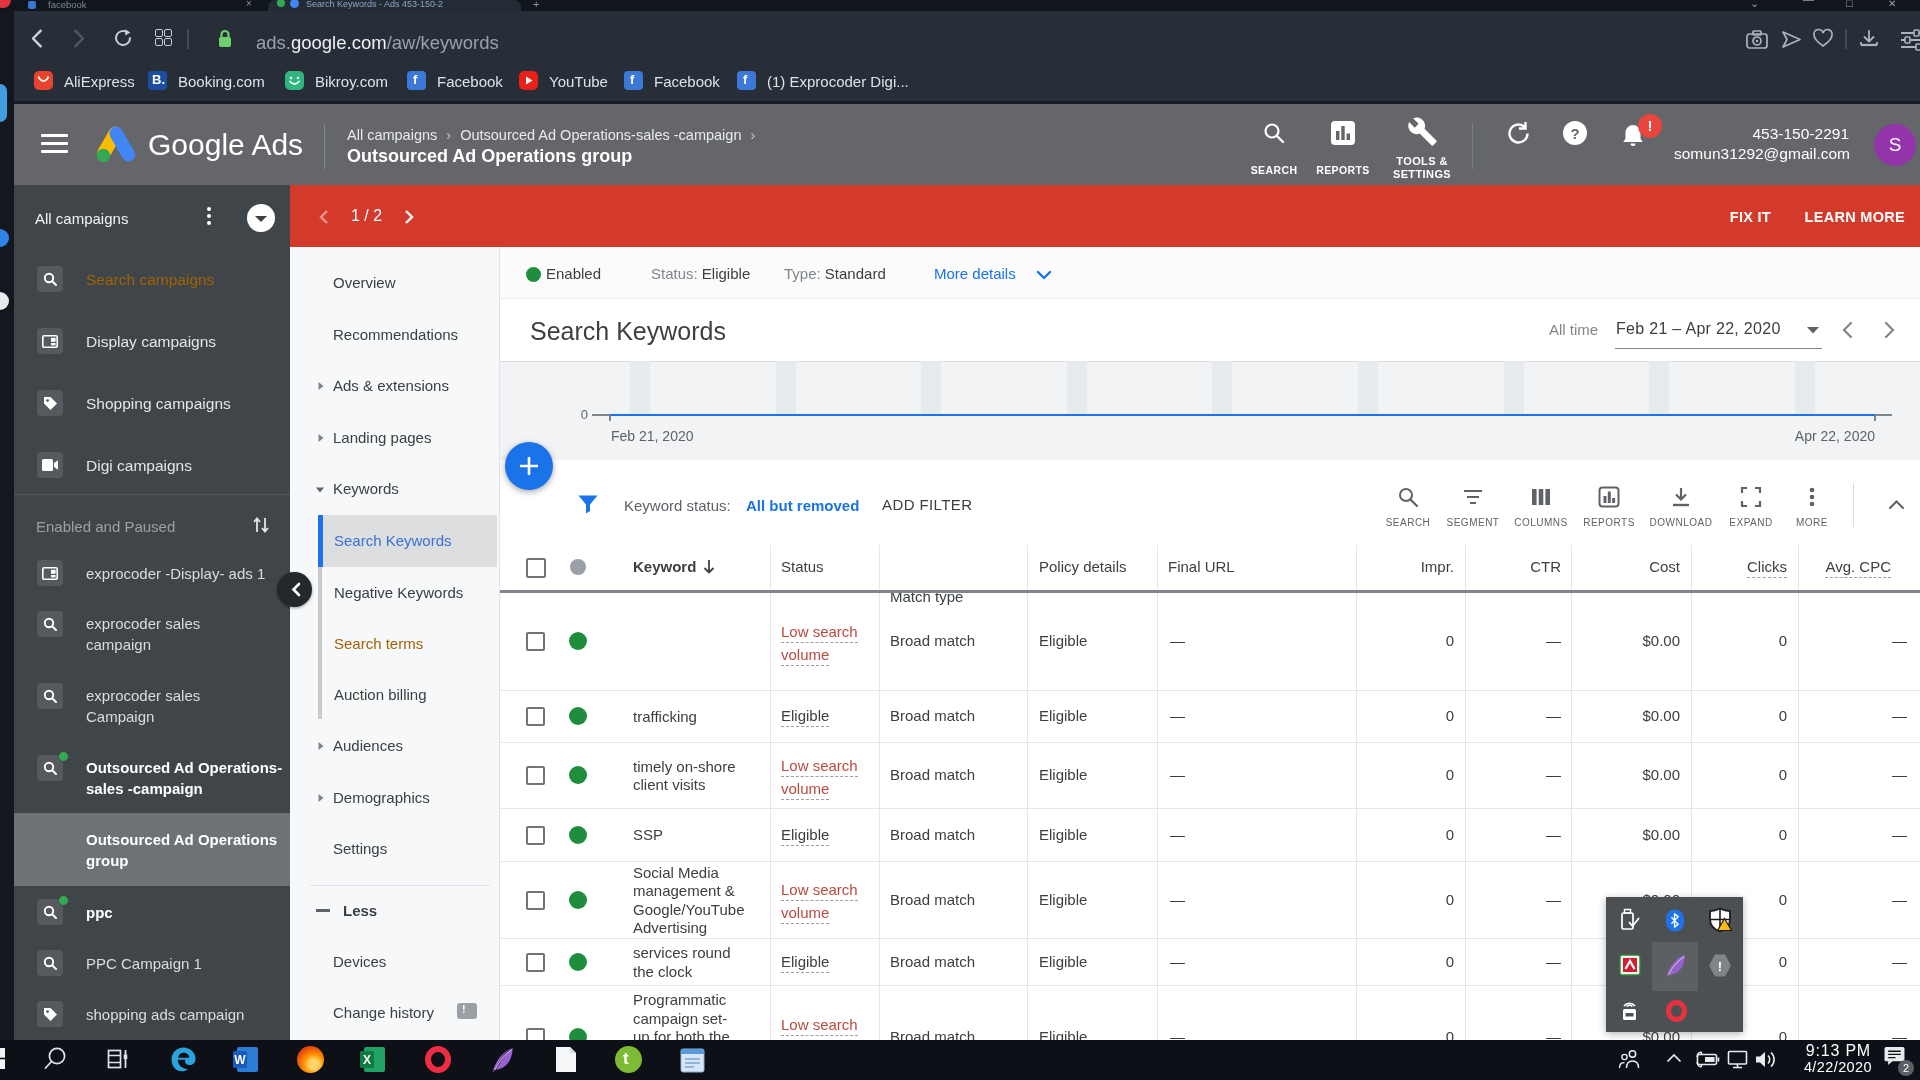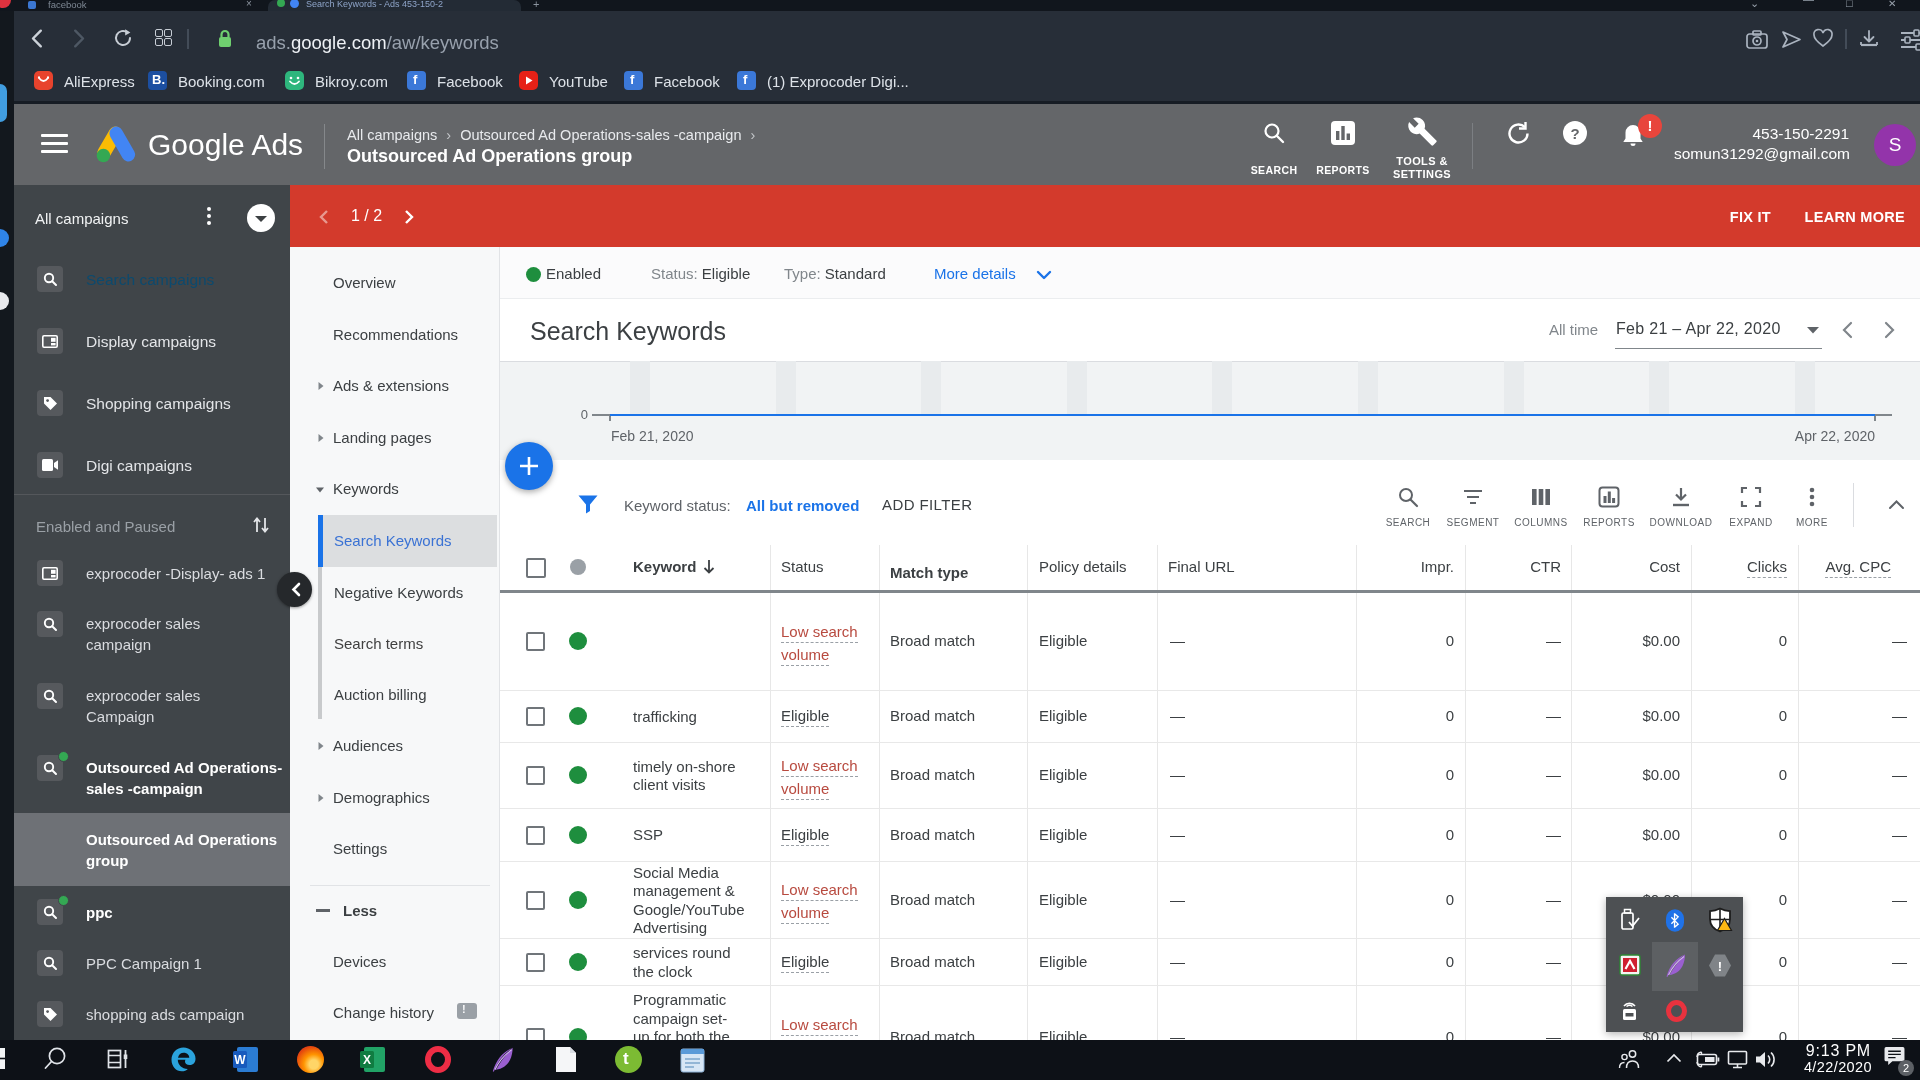--- a/index.html
+++ b/index.html
@@ -171,21 +171,21 @@
 <div class="ab" style="left:207px;top:221px;width:4px;height:4px;background:#fff;border-radius:50%;"></div>
 <div class="ab" style="left:247px;top:204px;width:28px;height:28px;background:#fff;border-radius:50%;"></div>
 <svg style="left:254px;top:215px" width="14" height="8" viewBox="0 0 14 8">
       <path d="M1 1 L7 7 L13 1 Z" fill="#3c4043"></path>
     </svg>
 <div class="ab" style="left:37px;top:266px;width:26px;height:26px;background:#56595d;border-radius:4px;"></div>
 <svg style="left:43px;top:272px" width="14" height="14" viewBox="0 0 14 14">
       <circle cx="6" cy="6" r="4.2" stroke="#fff" stroke-width="1.9" fill="none"></circle>
       <path d="M9.2 9.2 L13 13" stroke="#fff" stroke-width="2" stroke-linecap="round"></path>
     </svg>
-<div class="t" style="left:86px;top:271px;font-size:15.5px;color:#0c4a6e;font-weight:400;">Search campaigns</div>
+<div class="t" style="left:86px;top:271px;font-size:15.5px;color:#a16207;font-weight:400;">Search campaigns</div>
 <div class="ab" style="left:37px;top:328px;width:26px;height:26px;background:#56595d;border-radius:4px;"></div>
 <svg style="left:42px;top:334.5px" width="16" height="13" viewBox="0 0 16 13">
       <rect x="0.8" y="0.8" width="14.4" height="11.4" rx="1.2" stroke="#fff" stroke-width="1.6" fill="none"></rect>
       <rect x="9" y="2.8" width="4.6" height="4" fill="#fff"></rect>
       <rect x="9" y="8" width="4.6" height="2.4" fill="#fff"></rect>
     </svg>
 <div class="t" style="left:86px;top:333px;font-size:15.5px;color:#e3e5e8;font-weight:400;">Display campaigns</div>
 <div class="ab" style="left:37px;top:390px;width:26px;height:26px;background:#56595d;border-radius:4px;"></div>
 <svg style="left:42.5px;top:395.5px" width="15" height="15" viewBox="0 0 15 15">
       <path d="M1 1 h6.5 L14 7.5 L7.5 14 L1 7.5 Z" fill="#fff"></path>
@@ -268,21 +268,21 @@
     </svg>
 <div class="t" style="left:333px;top:480px;font-size:15px;color:#3c4043;font-weight:400;">Keywords</div>
 <svg style="left:315px;top:486px" width="10" height="8" viewBox="0 0 10 8">
       <path d="M1 1.5 L5 6.5 L9 1.5 Z" fill="#5f6368"></path>
     </svg>
 <div class="ab" style="left:318px;top:515px;width:179px;height:52px;background:#dcdee0;"></div>
 <div class="ab" style="left:318px;top:515px;width:5px;height:52px;background:#1a73e8;"></div>
 <div class="t" style="left:334px;top:532px;font-size:15px;color:#3a72d4;font-weight:500;">Search Keywords</div>
 <div class="ab" style="left:318px;top:567px;width:4px;height:152px;background:#c8cacc;"></div>
 <div class="t" style="left:334px;top:584px;font-size:15px;color:#3c4043;font-weight:400;">Negative Keywords</div>
-<div class="t" style="left:334px;top:635px;font-size:15px;color:#404040;font-weight:400;">Search terms</div>
+<div class="t" style="left:334px;top:635px;font-size:15px;color:#a16207;font-weight:400;">Search terms</div>
 <div class="t" style="left:334px;top:686px;font-size:15px;color:#3c4043;font-weight:400;">Auction billing</div>
 <div class="t" style="left:333px;top:737px;font-size:15px;color:#3c4043;font-weight:400;">Audiences</div>
 <svg style="left:317px;top:741px" width="8" height="10" viewBox="0 0 8 10">
       <path d="M1.5 1 L6.5 5 L1.5 9 Z" fill="#80868b"></path>
     </svg>
 <div class="t" style="left:333px;top:789px;font-size:15px;color:#3c4043;font-weight:400;">Demographics</div>
 <svg style="left:317px;top:793px" width="8" height="10" viewBox="0 0 8 10">
       <path d="M1.5 1 L6.5 5 L1.5 9 Z" fill="#80868b"></path>
     </svg>
 <div class="t" style="left:333px;top:840px;font-size:15px;color:#3c4043;font-weight:400;">Settings</div>
@@ -397,21 +397,21 @@
 <div class="ab" style="left:1571px;top:545px;width:1px;height:495px;background:#e7e7e7;"></div>
 <div class="ab" style="left:1691px;top:545px;width:1px;height:495px;background:#e7e7e7;"></div>
 <div class="ab" style="left:1798px;top:545px;width:1px;height:495px;background:#e7e7e7;"></div>
 <div class="ab" style="left:526px;top:558px;width:16px;height:16px;border:2px solid #70757a;border-radius:2px;"></div>
 <div class="ab" style="left:570px;top:559px;width:16px;height:16px;background:#9aa0a6;border-radius:50%;"></div>
 <div class="t" style="left:633px;top:558px;font-size:15px;color:#3c4043;font-weight:700;">Keyword</div>
 <svg style="left:702px;top:559px" width="14" height="15" viewBox="0 0 14 15">
       <path d="M7 1 V13 M2.5 9 L7 13.5 L11.5 9" stroke="#3c4043" stroke-width="1.8" fill="none"></path>
     </svg>
 <div class="t" style="left:781px;top:558px;font-size:15px;color:#3c4043;font-weight:500;">Status</div>
-<div class="t" style="left:890px;top:558px;font-size:15px;color:#3c4043;font-weight:700;margin-top:6px;">Match type</div>
+<div class="t" style="left:890px;top:582px;font-size:15px;color:#3c4043;font-weight:400;margin-top:6px;">Match type</div>
 <div class="t" style="left:1039px;top:558px;font-size:15px;color:#3c4043;font-weight:500;">Policy details</div>
 <div class="t" style="left:1168px;top:558px;font-size:15px;color:#3c4043;font-weight:500;">Final URL</div>
 <div class="t" style="right:466px;top:558px;font-size:15px;color:#3c4043;font-weight:500;">Impr.</div>
 <div class="t" style="right:359px;top:558px;font-size:15px;color:#3c4043;font-weight:500;">CTR</div>
 <div class="t" style="right:240px;top:558px;font-size:15px;color:#3c4043;font-weight:500;text-align:center;">Cost</div>
 <div class="t" style="right:133px;top:558px;"><span class="dash" style="font-size:15px;color:#3c4043;font-weight:500;">Clicks</span></div>
 <div class="t" style="right:29px;top:558px;"><span class="dash" style="font-size:15px;color:#3c4043;font-weight:500;">Avg. CPC</span></div>
 <div class="ab" style="left:500px;top:590px;width:1420px;height:2.5px;background:#80868b;"></div>
 <div class="ab" style="left:500px;top:690px;width:1420px;height:1px;background:#e8e8e8;"></div>
 <div class="ab" style="left:526px;top:632.0px;width:15px;height:15px;border:2px solid #70757a;border-radius:2px;"></div>

